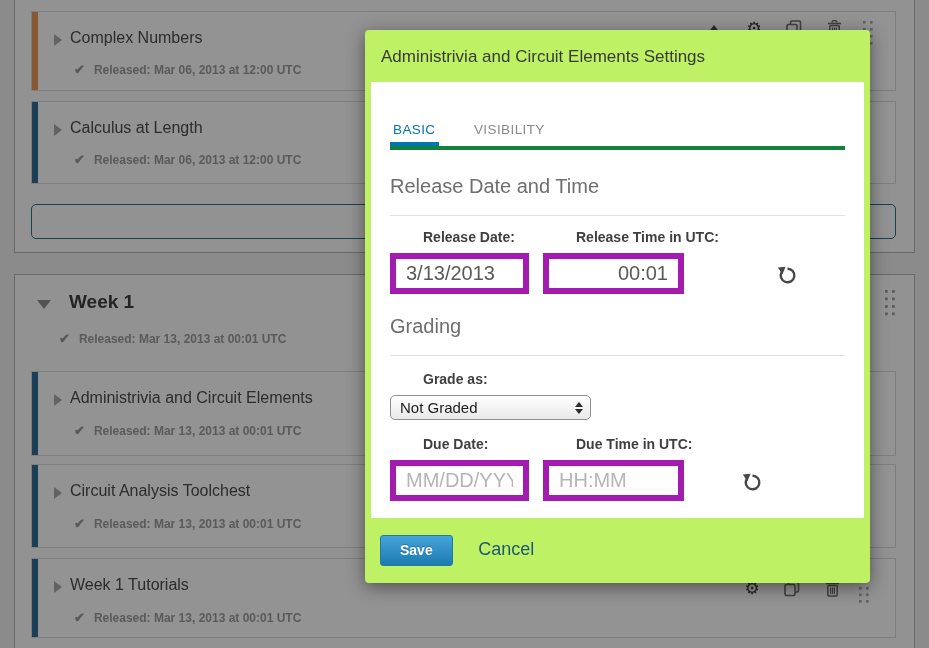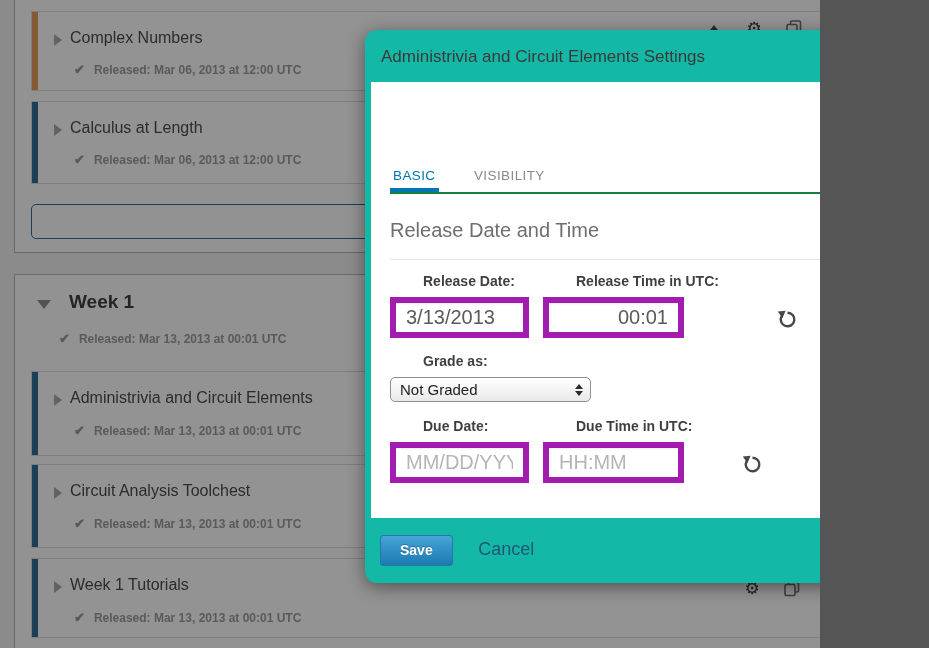--- a/index.html
+++ b/index.html
@@ -1,18 +1,18 @@
 <!DOCTYPE html>
 <html><head>
 <meta charset="utf-8">
 <style>
   * { margin:0; padding:0; box-sizing:border-box; }
   html,body { background:#555; }
   .stage {
-    position:relative; width:820px; height:648px; overflow:hidden;
+    position:relative; width:929px; height:648px; overflow:hidden;
     background:#f0f0f0; font-family:"Liberation Sans", sans-serif;
   }
 
   
   .section-box {
     position:absolute; left:14px; width:901px;
     background:#fcfcfc; border:1px solid #b5b5b5;
   }
   .card {
     position:absolute; left:16px; width:865px;
@@ -41,29 +41,29 @@
   .gear-glyph { font-size:17px; color:#3b3b3b; line-height:1; }
   .icon-slot { width:40px; text-align:center; }
   .dots8 { display:inline-block; }
 
   
   .overlay { position:absolute; inset:0; background:rgba(0,0,0,0.42); z-index:50; }
 
   
   .modal {
     position:absolute; left:365px; top:30px; width:505px; height:553px;
-    background:#14b8a6; border-radius:12px; z-index:100;
+    background:#bef264; border-radius:4px; z-index:100;
     box-shadow:0 4px 18px rgba(0,0,0,0.45);
   }
   .modal-title { padding:17px 16px 0 16px; font-size:17px; color:#3a3a3a; }
   .modal-body {
     position:absolute; left:6px; top:52px; width:493px; height:436px;
     background:#fff; padding:0 19px; overflow:hidden;
   }
-  .mtabs { padding-top:40px; border-bottom:2px solid #15803d;margin-top:46px; }
+  .mtabs { padding-top:40px; border-bottom:4px solid #15803d; }
   .mtab {
     display:inline-block; vertical-align:bottom; font-size:13.5px; letter-spacing:0.4px;
     color:#8a8a8a; padding:0 3px 9px 3px; margin-right:28px; cursor:pointer;
   }
   .mtab.active { color:#0075b4; border-bottom:4px solid #0075b4; padding-bottom:5px; }
   .group-heading {
     margin-top:25px; font-size:20px; font-weight:normal; color:#6e6e6e;
     padding-bottom:17px; border-bottom:1px solid #e2e2e2;
   }
   .field-row { display:flex; margin-top:13px; }
@@ -267,20 +267,21 @@
           <input type="text" style="width: 141px; text-align: right;" value="00:01">
         </div>
         <button class="reset-btn">
           <svg width="20" height="20" viewBox="0 0 20 20">
               <path d="M 10.5 3.7 A 6.8 6.8 0 1 1 4.6 7.2" fill="none" stroke="#474747" stroke-width="2.4"></path>
               <polygon points="0.8,2.6 8.6,1.8 5.4,9.2" fill="#474747"></polygon>
             </svg>
         </button>
       </div>
 
+      <h3 class="group-heading" style="margin-top:21px;">Grading</h3>
 
       <span class="lone-label">Grade as:</span>
       <div class="fake-select">
         <span>Not Graded</span>
         <span class="sel-arrows">
             <span class="tri-up"></span>
             <span class="tri-down"></span>
           </span>
       </div>
 

